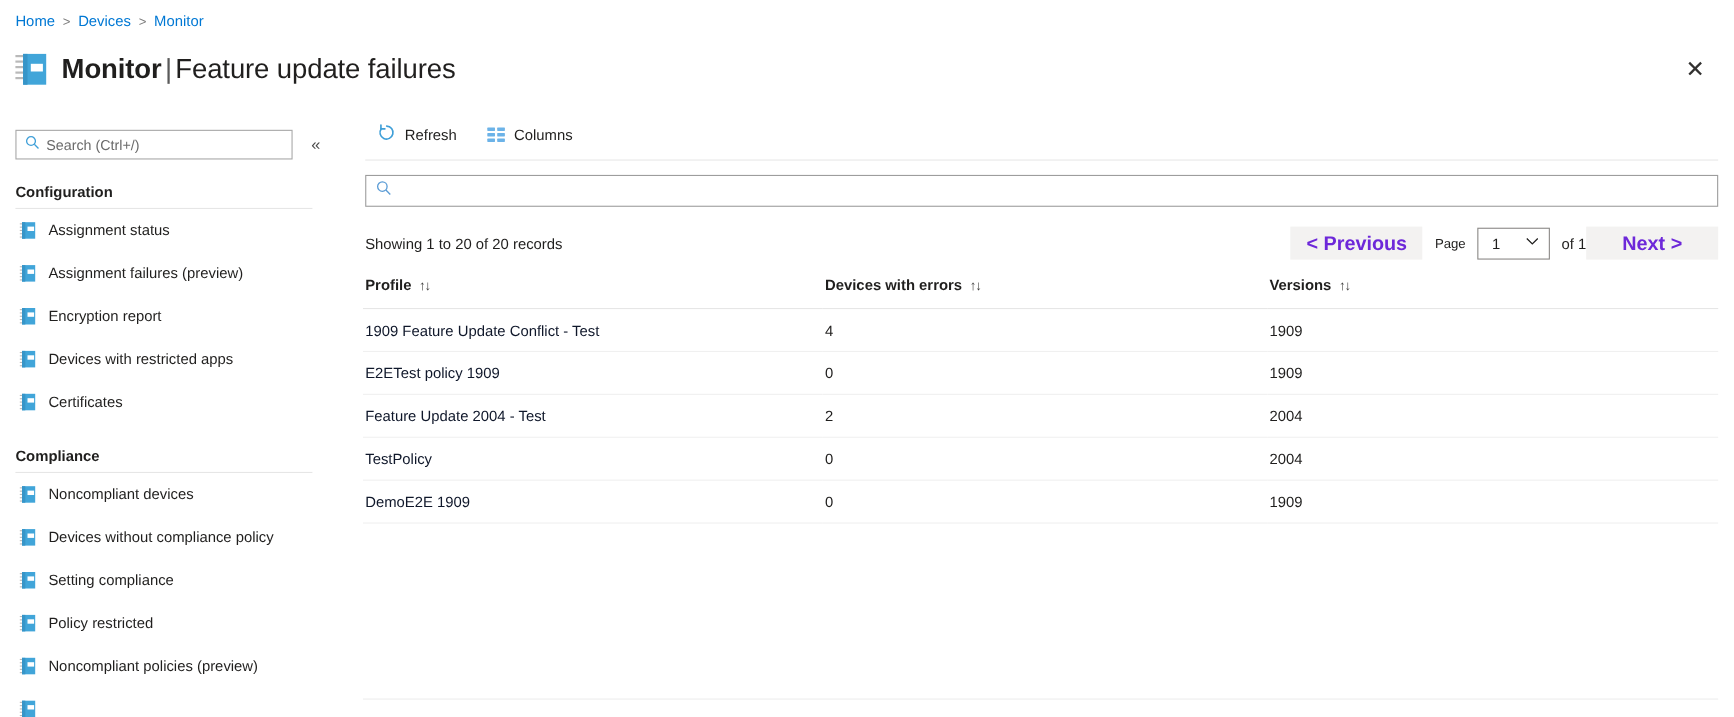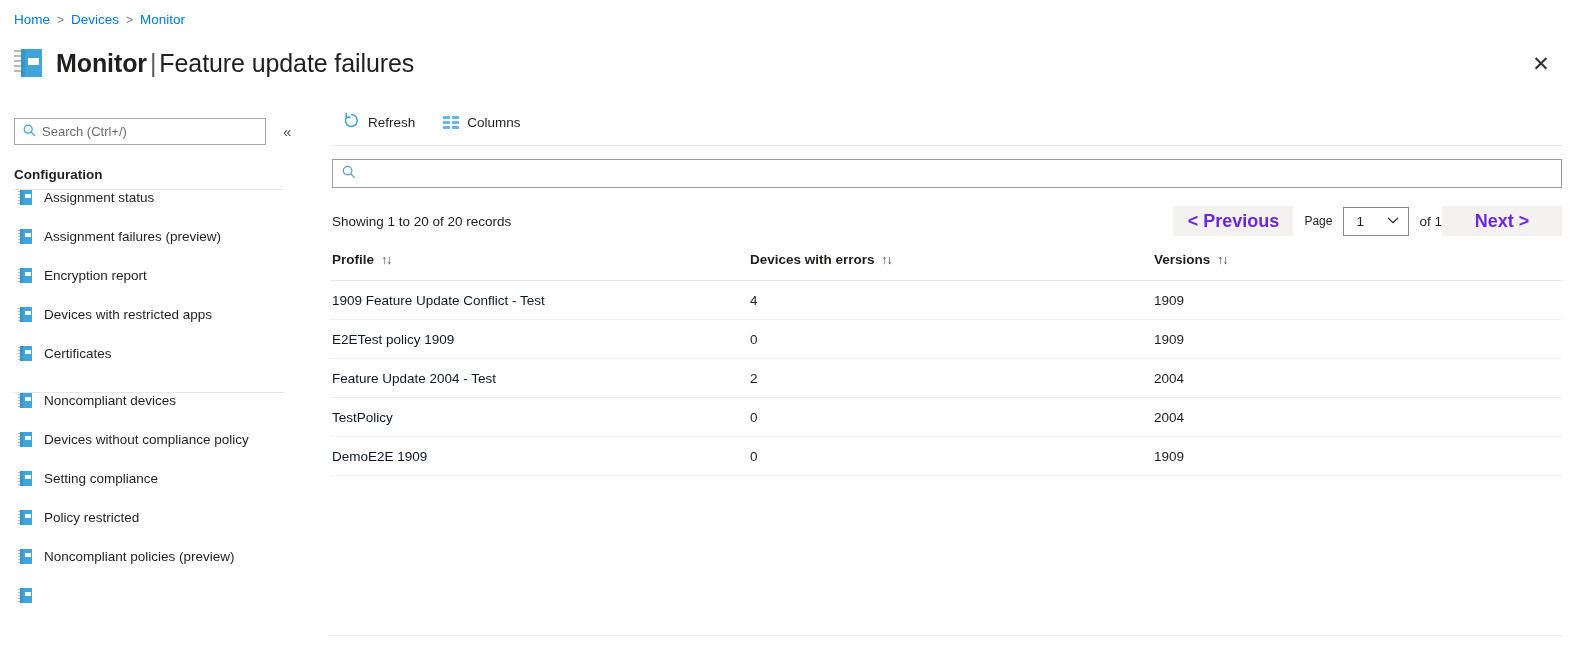--- a/index.html
+++ b/index.html
@@ -98,21 +98,21 @@
 
   .sb-group-title {
     margin: 22px 0 0 14px;
     font-size: 13.5px; font-weight: 700; color: #201f1e;
   }
   .sb-divider {
     margin: 7px 0 0 14px;
     width: 270px; height: 1px; background: #e6e6e6;
   }
   .sb-item {
-    display: flex; align-items: flex-start;
+    display: flex; align-items: center;
     height: 39px; padding-left: 18px;
     cursor: pointer;
   }
   .sb-item-label {
     margin-left: 12px; font-size: 13.5px; color: #201f1e;
     white-space: nowrap;
   }
 
   
   .rep-ico {
@@ -359,20 +359,21 @@
           <i class="rep-ring" style="top:9px"></i>
           <i class="rep-ring" style="top:12px"></i>
         </span>
       <span class="rep-body"></span>
         <span class="rep-spine"></span>
         <span class="rep-win"></span>
     </span>
     <span class="sb-item-label">Certificates</span>
   </div>
 
+  <div class="sb-group-title">Compliance</div>
   <div class="sb-divider"></div>
 
   <div class="sb-item">
     <span class="rep-ico">
       <span class="rep-rings">
           <i class="rep-ring" style="top:0"></i>
           <i class="rep-ring" style="top:3px"></i>
           <i class="rep-ring" style="top:6px"></i>
           <i class="rep-ring" style="top:9px"></i>
           <i class="rep-ring" style="top:12px"></i>

